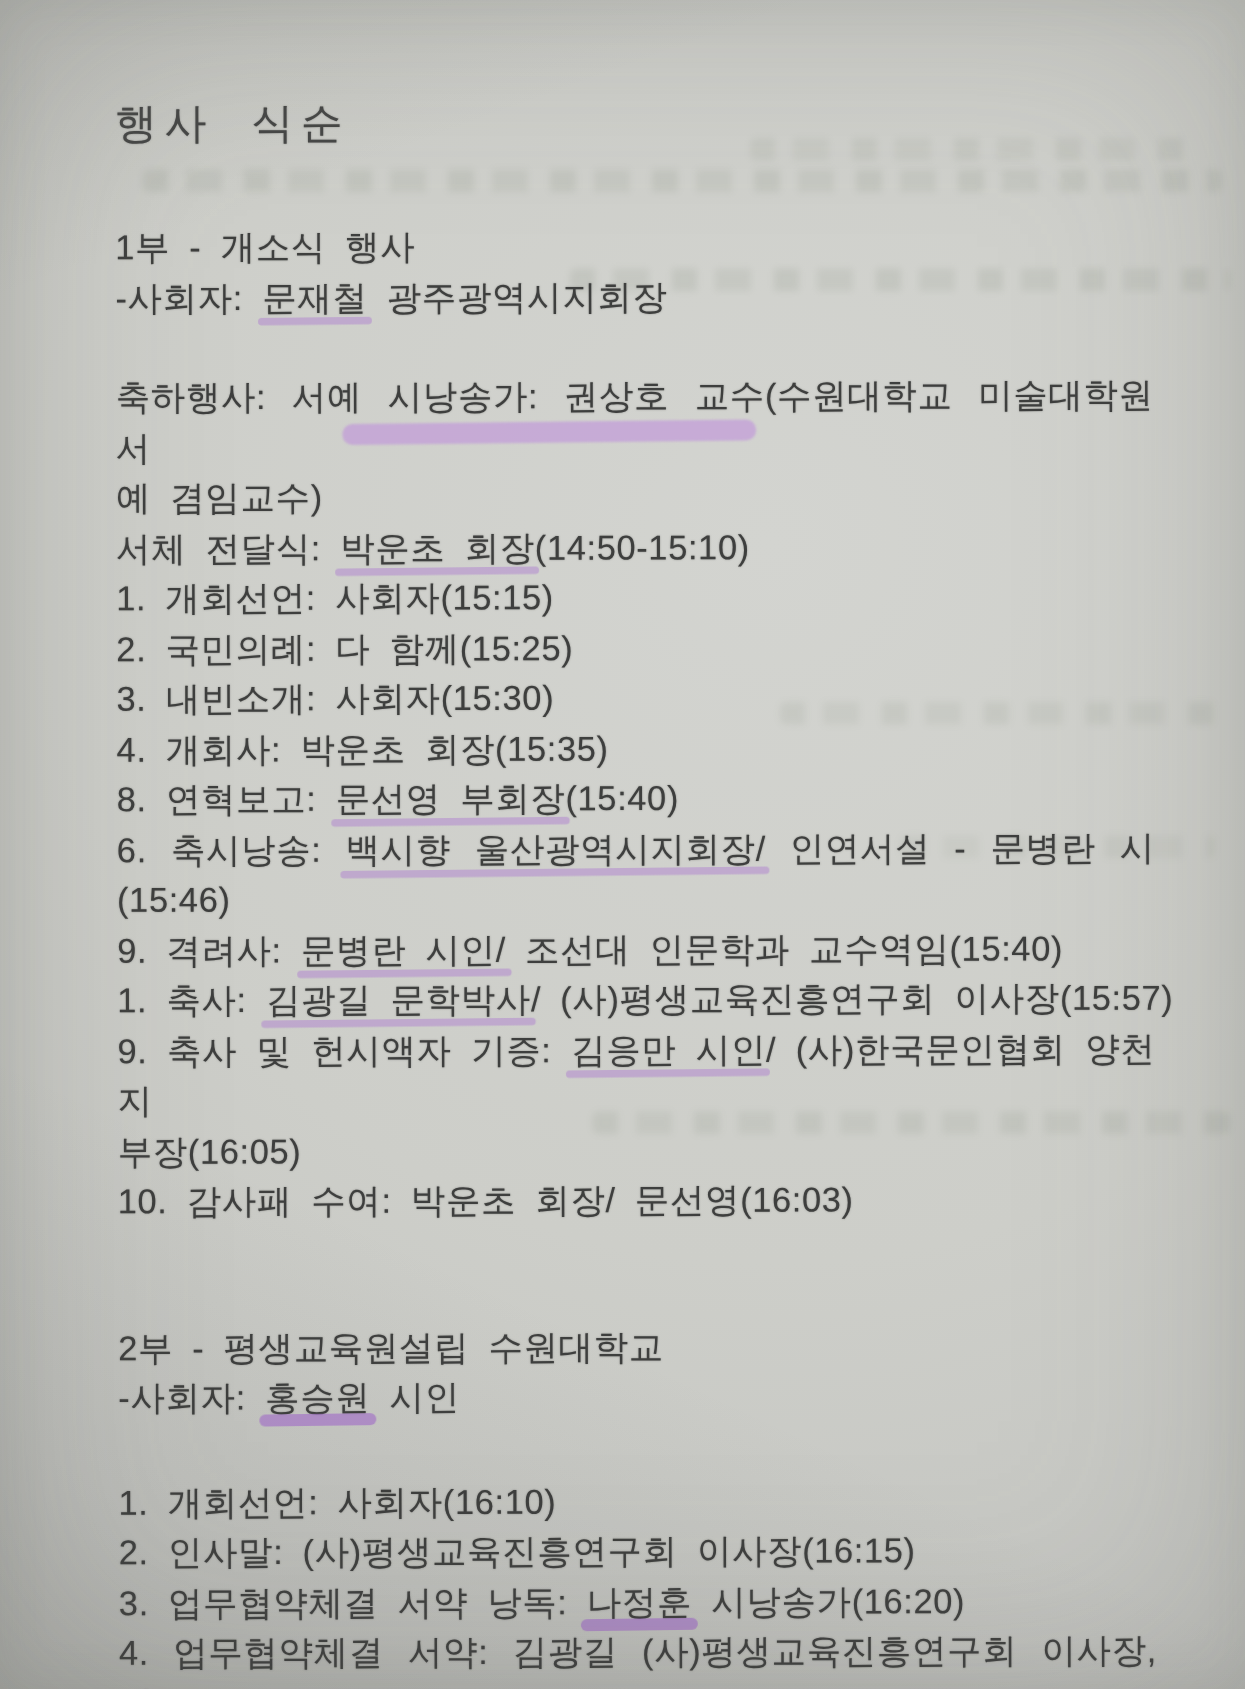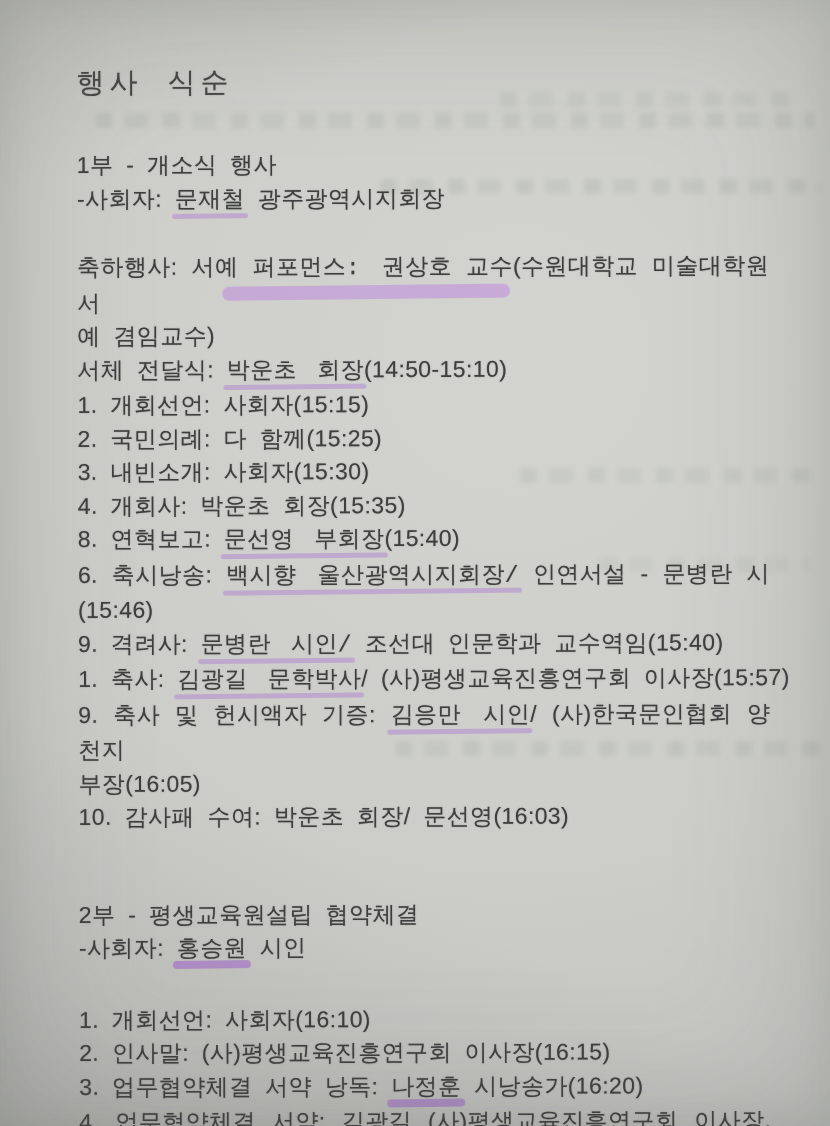--- a/index.html
+++ b/index.html
@@ -76,21 +76,21 @@
     white-space: normal;
     text-align: justify;
     text-align-last: justify;
     text-justify: inter-word;
   }
   .gap-md { margin-top: 33px; }
   .gap-sm { margin-top: 36px; }
   .gap-lg { margin-top: 64px; }
 
   
-  .mark-u, .mark-u2, .mark-h { position: relative; font-family: Liberation Mono, monospace; }
+  .mark-u, .mark-u2, .mark-h { position: relative; }
   .mark-u::after, .mark-u2::after, .mark-h::after {
     content: "";
     position: absolute;
     pointer-events: none;
     filter: blur(0.4px);
   }
   .mark-u::after {
     left: -3px; right: -3px; bottom: -5px; height: 5px;
     border-radius: 3px;
     background: var(--marker-thin);
@@ -120,36 +120,36 @@
 <div class="bleed" style="left:380px; top:179px; width:440px; opacity:.42;"></div>
 <div class="bleed" style="left:520px; top:468px; width:300px; opacity:.34;"></div>
 <div class="bleed" style="left:600px; top:557px; width:210px; opacity:.26;"></div>
 <div class="bleed" style="left:395px; top:741px; width:425px; opacity:.38;"></div>
 
 <div class="sheet">
   <div class="doc-title">행사 식순</div>
   <div id="doc-body">
       <div class="line"><span>1부 - 개소식 행사</span></div>
       <div class="line"><span>-사회자: </span><span class="mark-u">문재철</span><span> 광주광역시지회장</span></div>
-      <div class="line justify gap-md"><span>축하행사: 서예 </span><span class="mark-h">퍼포먼스: 권상호</span><span> 교수(수원대학교 미술대학원 서</span></div>
+      <div class="line justify gap-md"><span>축하행사: 서예 </span><span class="mark-h">시낭송가: 권상호</span><span> 교수(수원대학교 미술대학원 서</span></div>
       <div class="line"><span>예 겸임교수)</span></div>
       <div class="line"><span>서체 전달식: </span><span class="mark-u">박운초 회장</span><span>(14:50-15:10)</span></div>
       <div class="line"><span>1. 개회선언: 사회자(15:15)</span></div>
       <div class="line"><span>2. 국민의례: 다 함께(15:25)</span></div>
       <div class="line"><span>3. 내빈소개: 사회자(15:30)</span></div>
       <div class="line"><span>4. 개회사: 박운초 회장(15:35)</span></div>
       <div class="line"><span>8. 연혁보고: </span><span class="mark-u">문선영 부회장</span><span>(15:40)</span></div>
       <div class="line justify"><span>6. 축시낭송: </span><span class="mark-u">백시향 울산광역시지회장/</span><span> 인연서설 - 문병란 시</span></div>
       <div class="line"><span>(15:46)</span></div>
       <div class="line"><span>9. 격려사: </span><span class="mark-u">문병란 시인/</span><span> 조선대 인문학과 교수역임(15:40)</span></div>
       <div class="line"><span>1. 축사: </span><span class="mark-u">김광길 문학박사</span><span>/ (사)평생교육진흥연구회 이사장(15:57)</span></div>
       <div class="line justify"><span>9. 축사 및 헌시액자 기증: </span><span class="mark-u">김응만 시인</span><span>/ (사)한국문인협회 양천지</span></div>
       <div class="line"><span>부장(16:05)</span></div>
       <div class="line"><span>10. 감사패 수여: 박운초 회장/ 문선영(16:03)</span></div>
-      <div class="line gap-lg"><span>2부 - 평생교육원설립 협약체결</span></div>
+      <div class="line gap-lg"><span>2부 - 평생교육원설립 수원대학교</span></div>
       <div class="line"><span>-사회자: </span><span class="mark-u2">홍승원</span><span> 시인</span></div>
       <div class="line gap-sm"><span>1. 개회선언: 사회자(16:10)</span></div>
       <div class="line"><span>2. 인사말: (사)평생교육진흥연구회 이사장(16:15)</span></div>
       <div class="line"><span>3. 업무협약체결 서약 낭독: </span><span class="mark-u2">나정훈</span><span> 시낭송가(16:20)</span></div>
       <div class="line justify"><span>4. 업무협약체결 서약: 김광길 (사)평생교육진흥연구회 이사장, 박</span></div>
     </div>
 </div>
 
 <div class="vignette"></div>
 

